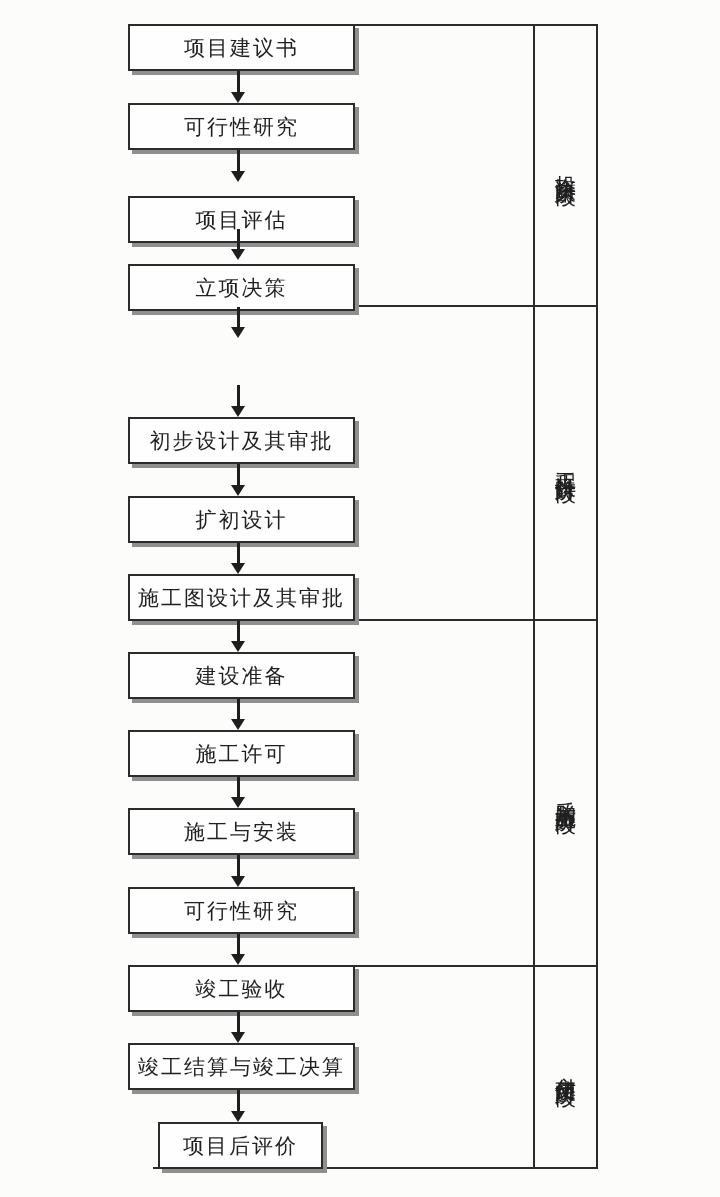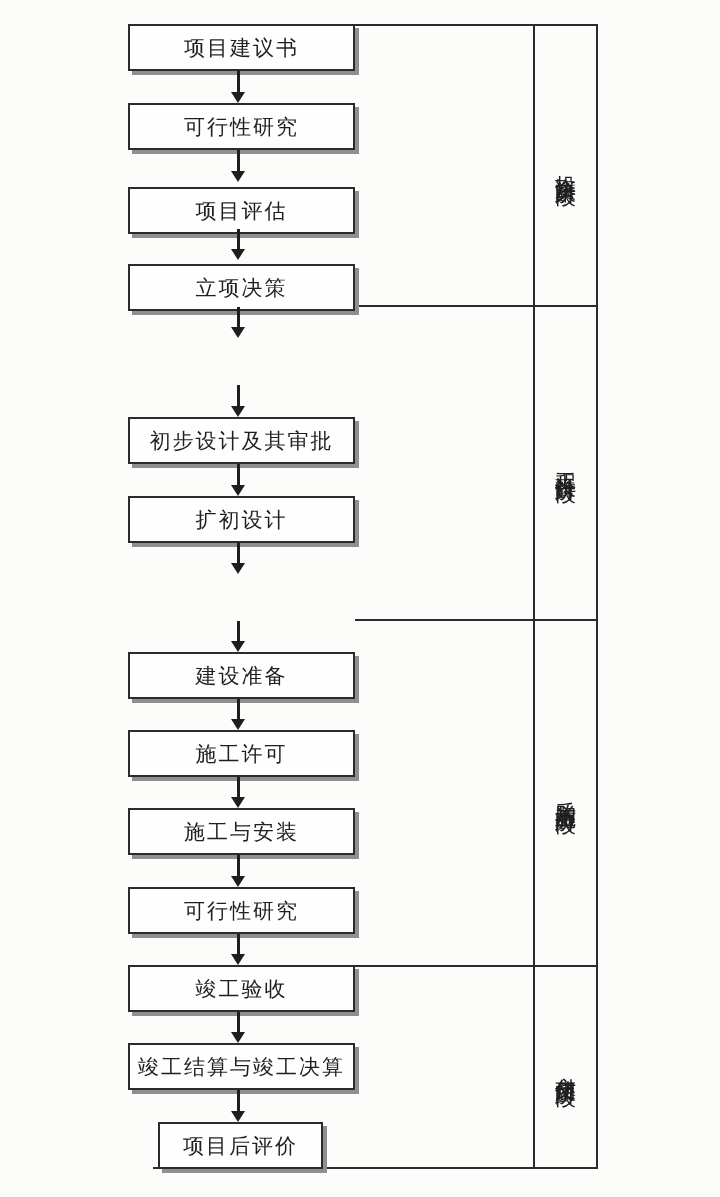--- a/index.html
+++ b/index.html
@@ -96,32 +96,35 @@
   <div class="phase ph4">
     <span>交付使用阶段</span>
   </div>
 
   <div class="box" style="top:103px">
       <span>可行性研究</span>
     </div>
   <div class="box" style="top:24px">
       <span>项目建议书</span>
     </div>
-  <div class="box" style="top:187px">
+  <div class="box" style="top:196px">
       <span>项目评估</span>
     </div>
   <div class="box" style="top:264px">
       <span>立项决策</span>
     </div>
   <div class="box" style="top:496px">
       <span>扩初设计</span>
     </div>
   <div class="box" style="top:417px">
       <span>初步设计及其审批</span>
     </div>
+  <div class="box" style="top:574px">
+      <span>施工图设计及其审批</span>
+    </div>
   <div class="box" style="top:652px">
       <span>建设准备</span>
     </div>
   <div class="box" style="top:730px">
       <span>施工许可</span>
     </div>
   <div class="box" style="top:808px">
       <span>施工与安装</span>
     </div>
   <div class="box" style="top:887px">

